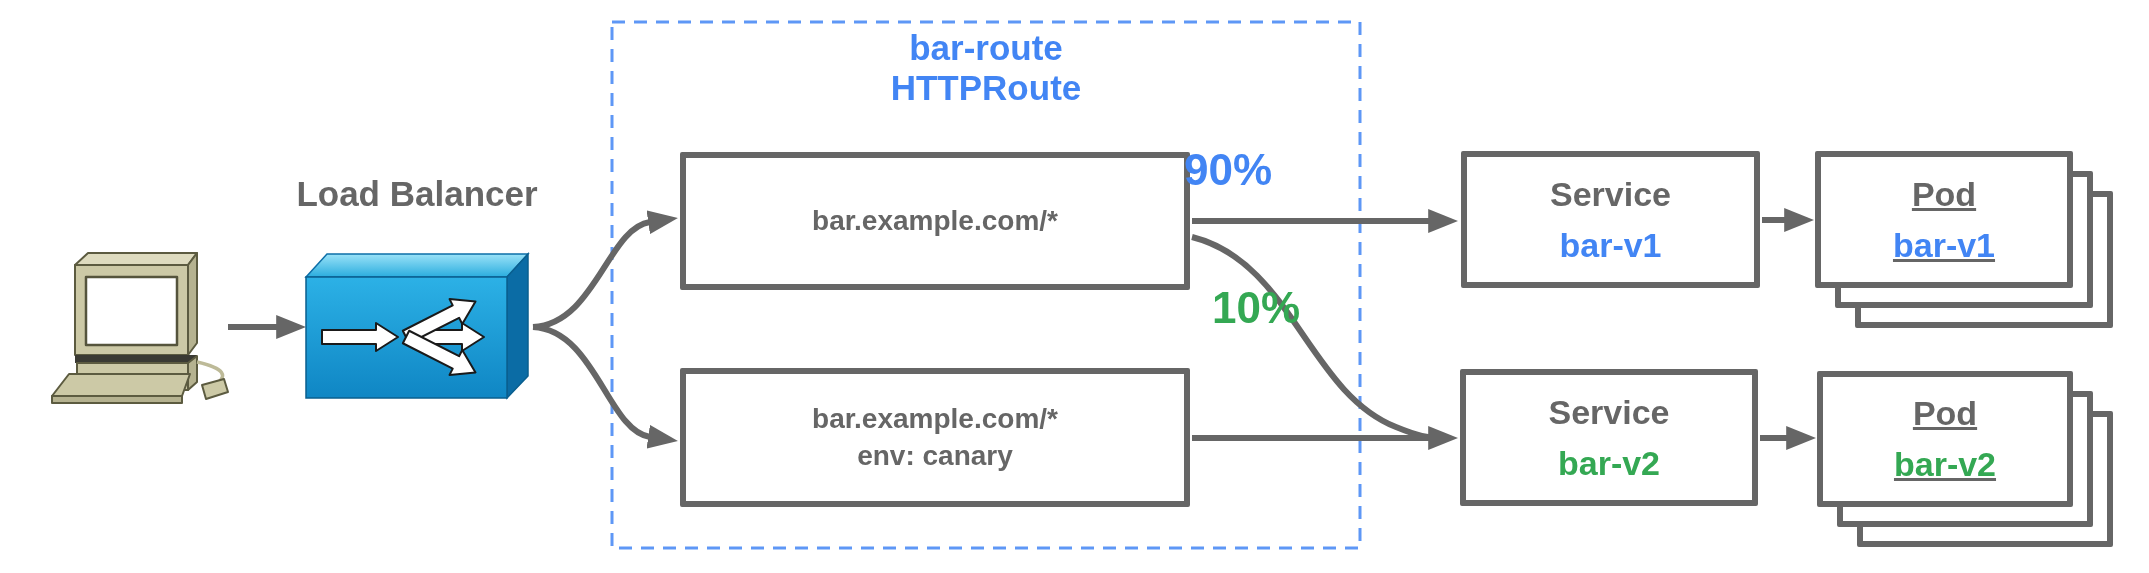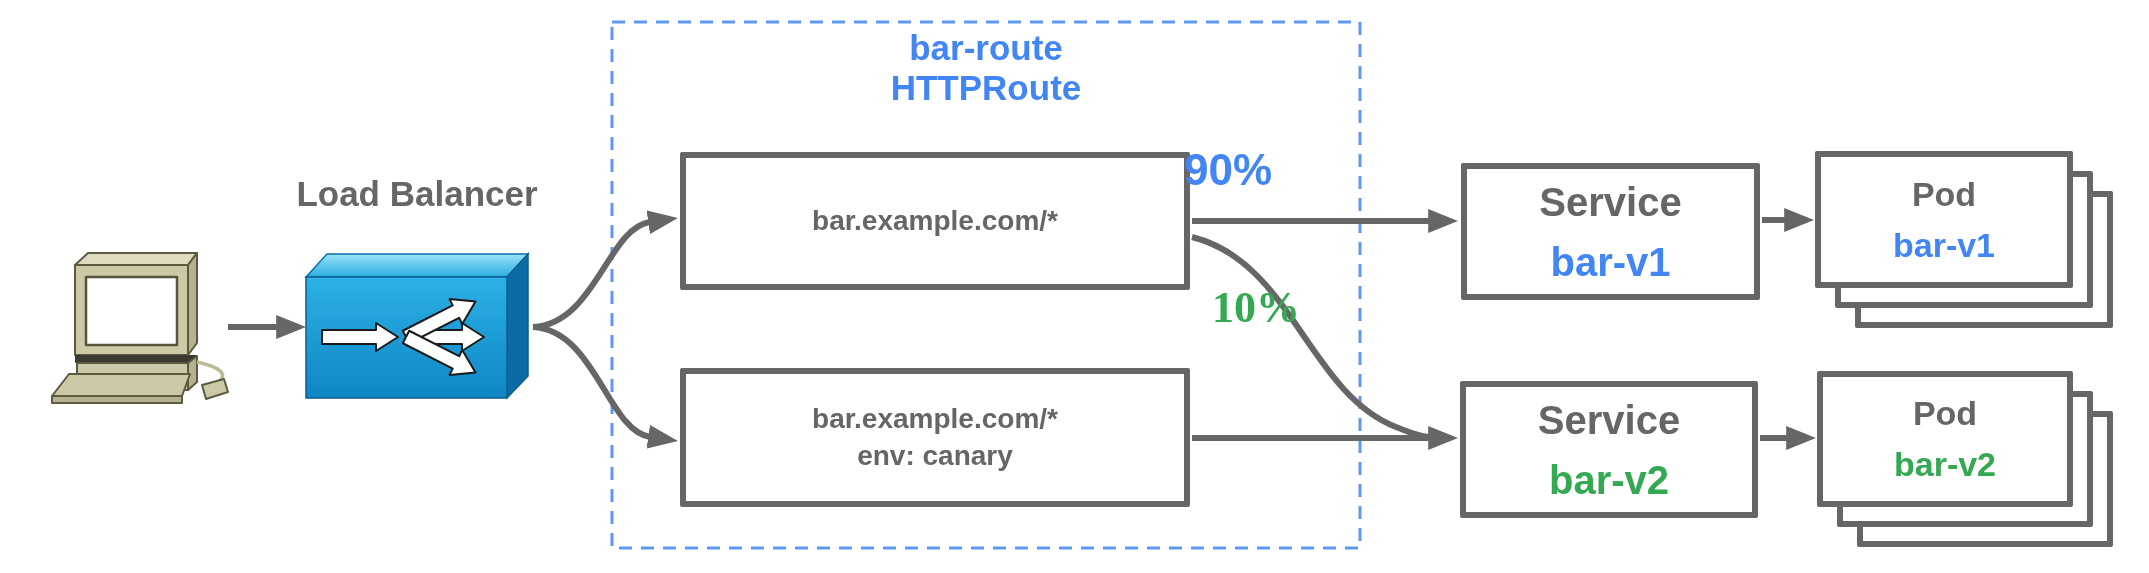--- a/index.html
+++ b/index.html
@@ -11,21 +11,21 @@
     font-family:"Liberation Sans", sans-serif; font-weight:bold; overflow:hidden;
   }
   .layer{position:absolute; left:0; top:0; width:2149px; height:573px;}
   .box{
     position:absolute; box-sizing:border-box; background:#ffffff;
     border:6px solid var(--gray); border-radius:2px;
     display:flex; flex-direction:column; align-items:center; justify-content:center;
     text-align:center; color:var(--gray);
   }
   .match-box{font-size:28px; line-height:1.32;}
-  .node-box{font-size:40px; line-height:1.5;margin-top:12px;}
+  .node-box{font-size:34px; line-height:1.5;}
   .kind-line{color:var(--gray);}
   .name-blue{color:var(--blue);}
   .name-green{color:var(--green);}
   .pct{position:absolute; font-size:44px; line-height:1; }
   .pct-blue{color:var(--blue);}
   .pct-green{color:var(--green);}
   .lb-label{
     position:absolute; left:247px; top:148px; width:340px; text-align:center;
     font-size:35px; color:var(--gray); line-height:1;margin-top:28px;
   }
@@ -33,21 +33,21 @@
     position:absolute; left:612px; top:28px; width:748px; text-align:center;
     font-size:35px; line-height:1.15; color:var(--blue);
   }
   .pod-stack{position:absolute;}
   .pod-sheet{
     position:absolute; box-sizing:border-box; background:#fff;
     border:6px solid var(--gray); border-radius:2px;
   }
   .pod-front{
     display:flex; flex-direction:column; align-items:center; justify-content:center;
-    text-align:right; font-size:34px; line-height:1.5; color:var(--gray);
+    text-align:right; font-size:34px; line-height:1.5; color:var(--gray);text-decoration:underline;
   }
 </style>
 </head>
 <body>
 
 <div class="canvas">
 
   <svg class="layer" viewBox="0 0 2149 573">
     <defs>
       <marker id="ah" viewBox="0 0 5 4" refX="0.3" refY="2" markerWidth="5" markerHeight="4" orient="auto" markerUnits="strokeWidth">
@@ -113,21 +113,21 @@
   <div class="box match-box" style="left:680px; top:152px; width:510px; height:138px;">
     <div>bar.example.com/*</div>
   </div>
 
   <div class="box match-box" style="left:680px; top:368px; width:510px; height:139px;">
     <div>bar.example.com/*</div>
     <div>env: canary</div>
   </div>
 
   <div class="pct pct-blue" style="left:1184px; top:148px;">90%</div>
-  <div class="pct pct-green" style="left:1212px; top:286px;font-family:Liberation Serif, serif;">10%</div>
+  <div class="pct pct-green" style="left:1212px; top:286px;">10%</div>
 
   <div class="box node-box" style="left:1461px; top:151px; width:299px; height:137px;">
     <div class="kind-line">Service</div>
     <div class="name-blue">bar-v1</div>
   </div>
 
   <div class="box node-box" style="left:1460px; top:369px; width:298px; height:137px;">
     <div class="kind-line">Service</div>
     <div class="name-green">bar-v2</div>
   </div>

